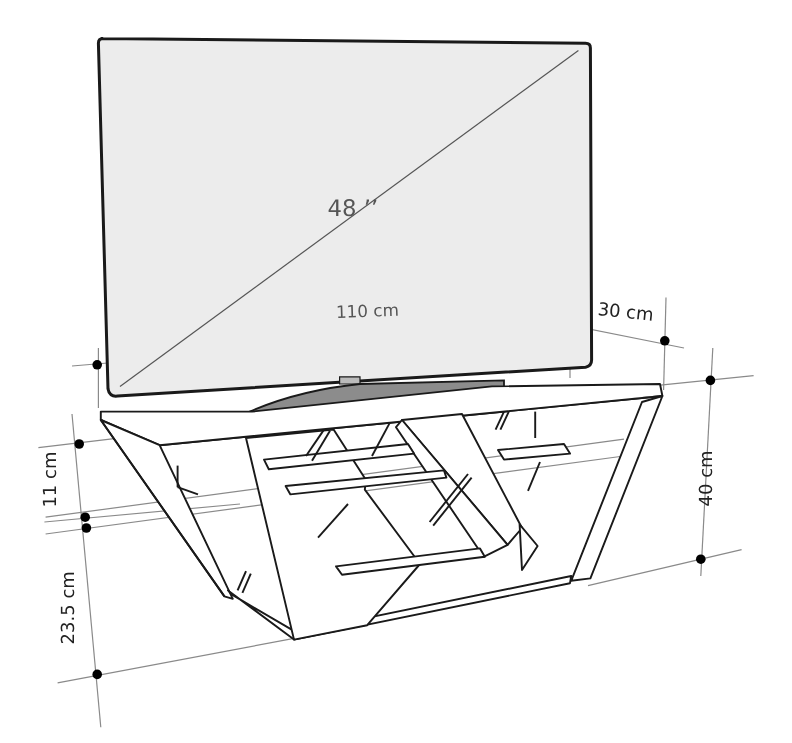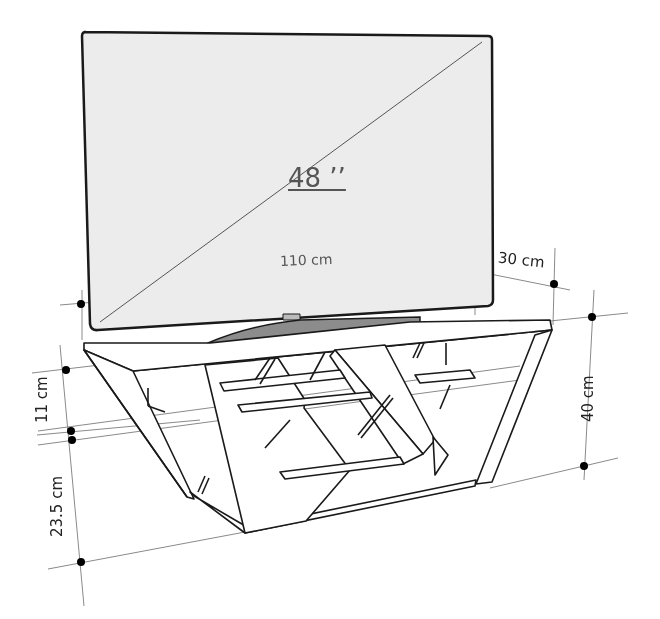--- a/index.html
+++ b/index.html
@@ -92,18 +92,18 @@
     <line x1="417" y1="358" x2="424" y2="343"></line>
     <line x1="440" y1="409" x2="450" y2="385"></line>
     <line x1="198" y1="492" x2="205" y2="476"></line>
     <line x1="202" y1="494" x2="209" y2="478"></line>
     <line x1="446" y1="343" x2="446" y2="365"></line>
     <line x1="148" y1="388" x2="148" y2="406"></line>
     <line x1="148" y1="406" x2="165" y2="412"></line>
   </g>
 </svg>
 
-<div class="lbl lbl-screen" style="left:288px; top:163px; font-size:26px;text-decoration:underline;">48 ’’</div>
+<div class="lbl lbl-screen" style="left:273px; top:163px; font-size:19px;">48 ’’</div>
 <div class="lbl lbl-screen" style="left:280px; top:252px; font-size:14px; transform:rotate(-2deg);">110 cm</div>
 <div class="lbl" style="left:498px; top:251px; font-size:15px; transform:rotate(6deg);">30 cm</div>
 <div class="lbl rot" style="left:579px; top:422px; font-size:15px; transform:rotate(-90deg);">40 cm</div>
 <div class="lbl rot" style="left:33px; top:423px; font-size:15px; transform:rotate(-90deg);">11 cm</div>
 <div class="lbl rot" style="left:48px; top:537px; font-size:15px; transform:rotate(-90deg);">23.5 cm</div>
 
 </body></html>

